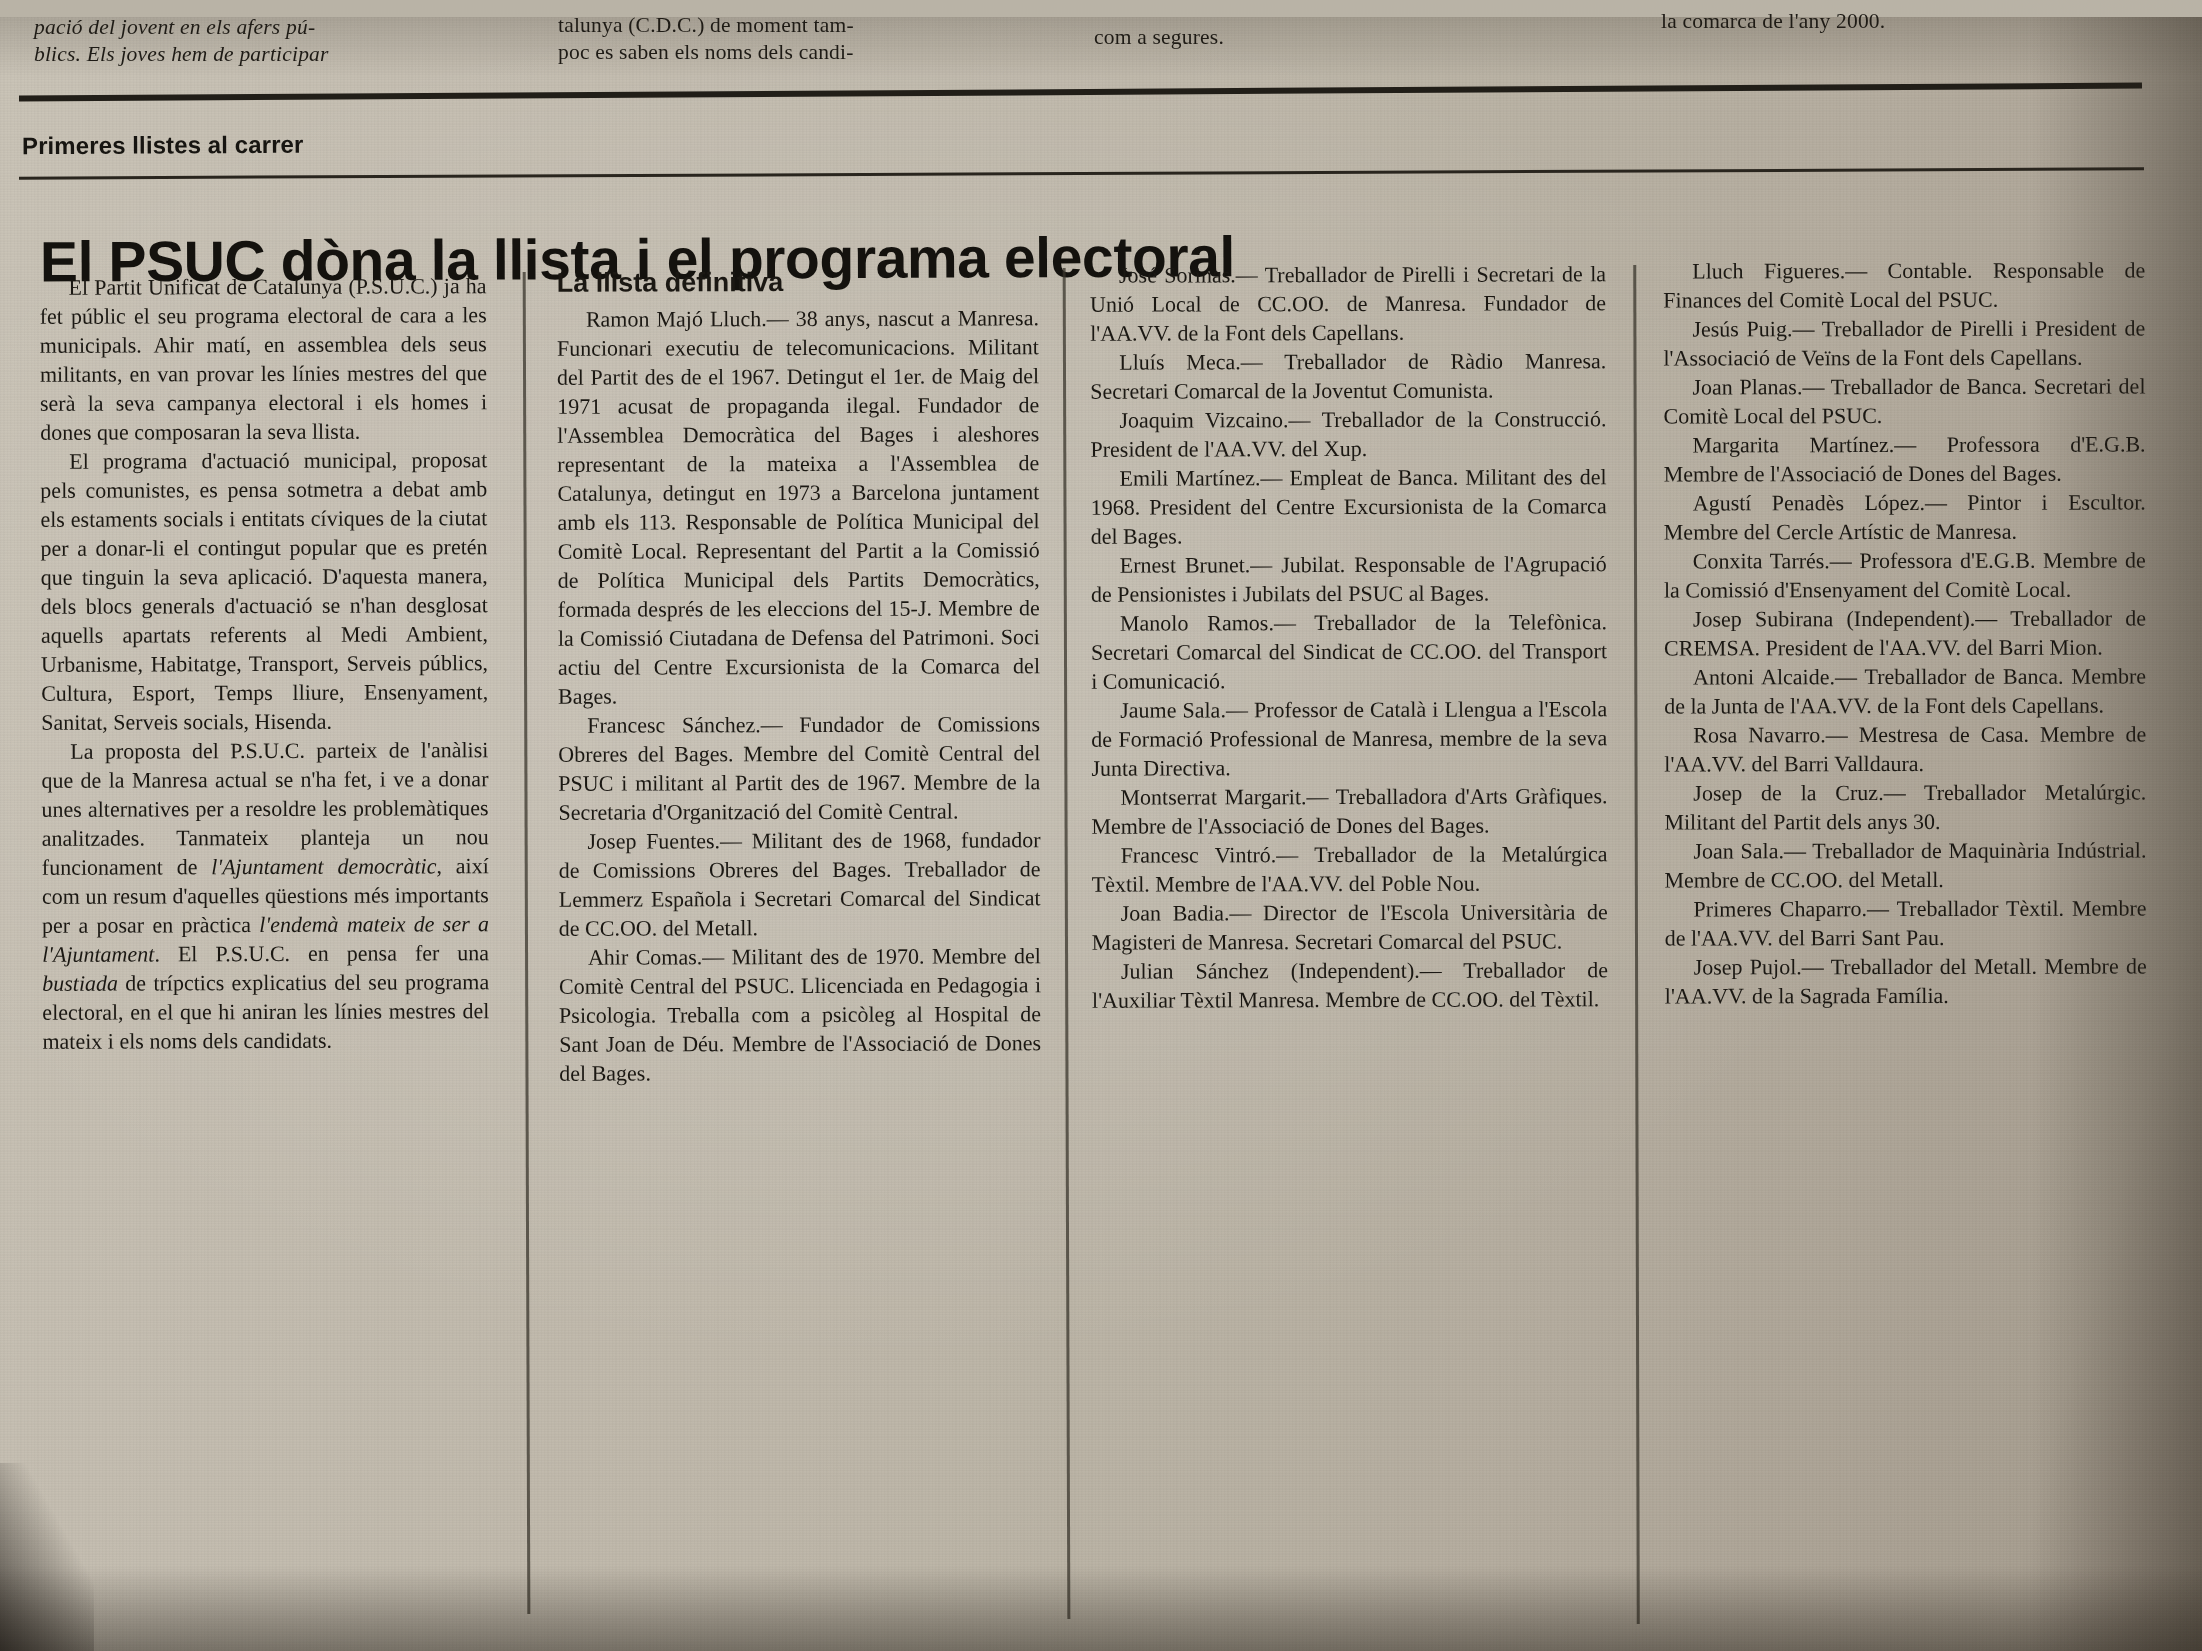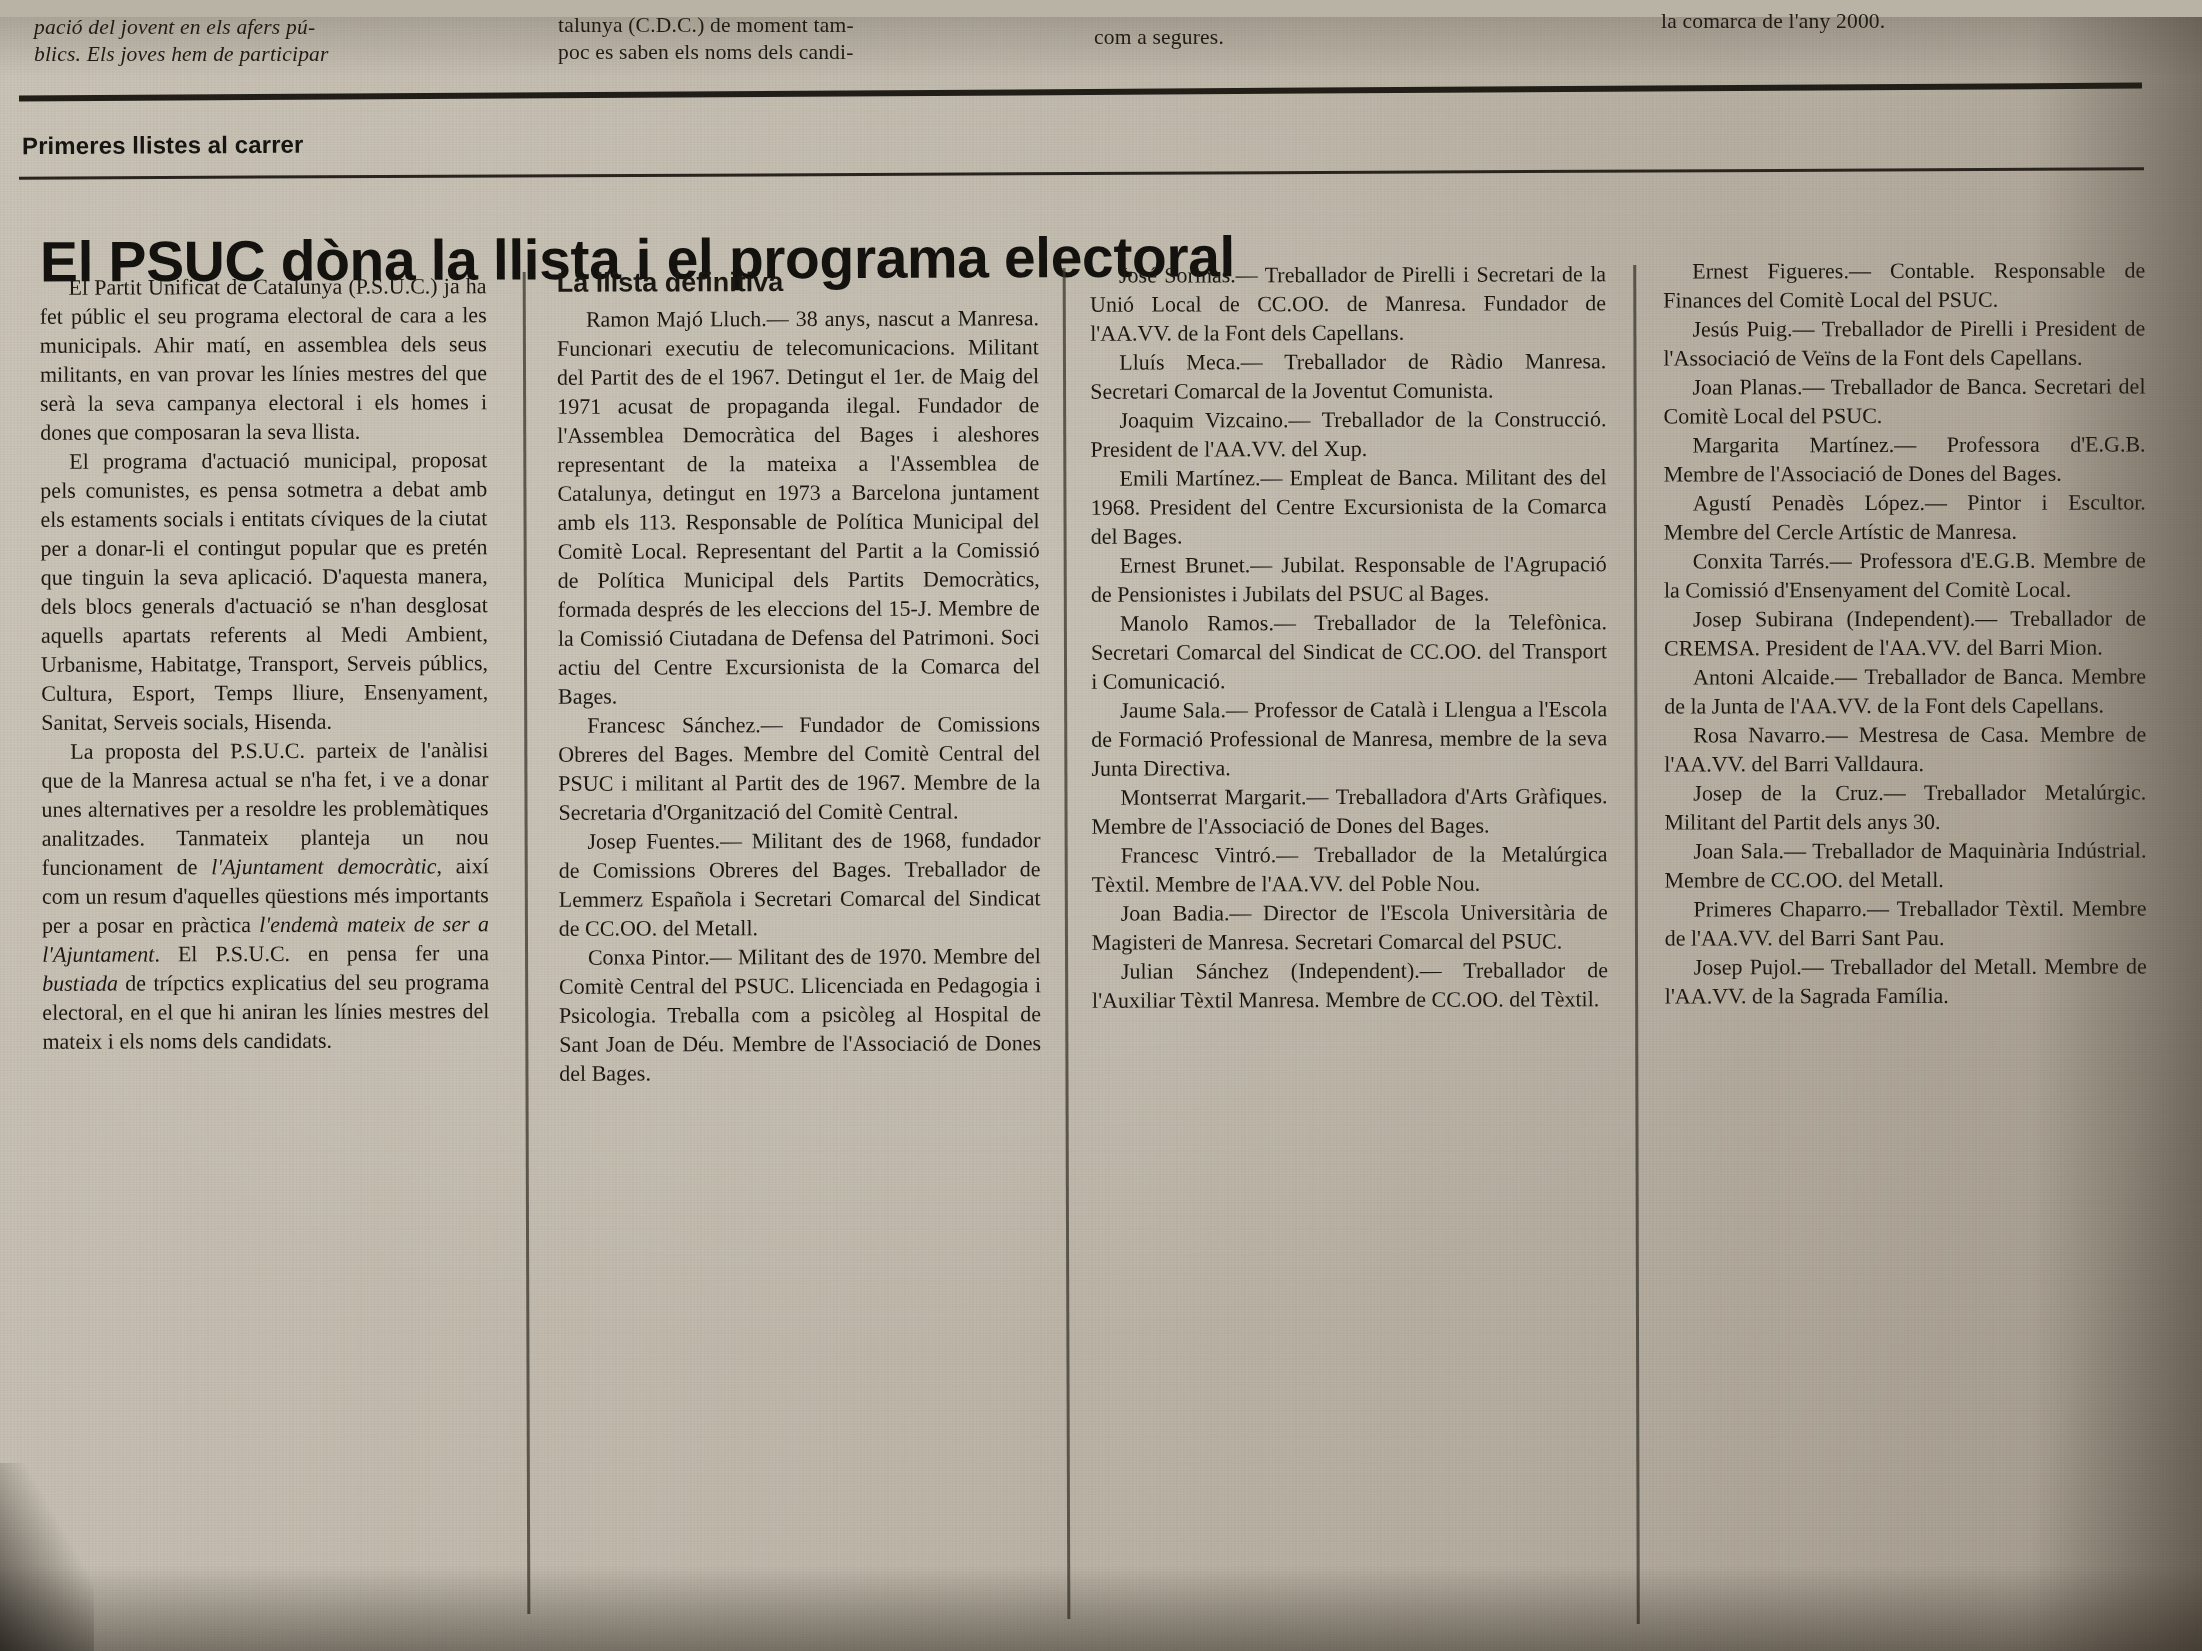--- a/index.html
+++ b/index.html
@@ -203,21 +203,21 @@
     <p>El programa d'actuació municipal, proposat pels comunistes, es pensa sotmetra a debat amb els estaments socials i entitats cíviques de la ciutat per a donar-li el contingut popular que es pretén que tinguin la seva aplicació. D'aquesta manera, dels blocs generals d'actuació se n'han desglosat aquells apartats referents al Medi Ambient, Urbanisme, Habitatge, Transport, Serveis públics, Cultura, Esport, Temps lliure, Ensenyament, Sanitat, Serveis socials, Hisenda.</p>
     <p><span>La proposta del P.S.U.C. parteix de l'anàlisi que de la Manresa actual se n'ha fet, i ve a donar unes alternatives per a resoldre les problemàtiques analitzades. Tanmateix planteja un nou funcionament de </span><span class="it">l'Ajuntament democràtic</span><span>, així com un resum d'aquelles qüestions més importants per a posar en pràctica </span><span class="it">l'endemà mateix de ser a l'Ajuntament</span><span>. El P.S.U.C. en pensa fer una </span><span class="it">bustiada</span><span> de trípctics explicatius del seu programa electoral, en el que hi aniran les línies mestres del mateix i els noms dels candidats.</span></p>
   </div>
 
   <div class="col" id="col2">
     <p class="sub">La llista definitiva</p>
     <div id="col2-entries">
         <p><span class="nm">Ramon Majó Lluch.—</span><span> 38 anys, nascut a Manresa. Funcionari executiu de telecomunicacions. Militant del Partit des de el 1967. Detingut el 1er. de Maig del 1971 acusat de propaganda ilegal. Fundador de l'Assemblea Democràtica del Bages i aleshores representant de la mateixa a l'Assemblea de Catalunya, detingut en 1973 a Barcelona juntament amb els 113. Responsable de Política Municipal del Comitè Local. Representant del Partit a la Comissió de Política Municipal dels Partits Democràtics, formada després de les eleccions del 15-J. Membre de la Comissió Ciutadana de Defensa del Patrimoni. Soci actiu del Centre Excursionista de la Comarca del Bages.</span></p>
         <p><span class="nm">Francesc Sánchez.—</span><span> Fundador de Comissions Obreres del Bages. Membre del Comitè Central del PSUC i militant al Partit des de 1967. Membre de la Secretaria d'Organització del Comitè Central.</span></p>
         <p><span class="nm">Josep Fuentes.—</span><span> Militant des de 1968, fundador de Comissions Obreres del Bages. Treballador de Lemmerz Española i Secretari Comarcal del Sindicat de CC.OO. del Metall.</span></p>
-        <p><span class="nm">Conxa Pintor.—</span><span> Militant des de 1970. Membre del Comitè Central del PSUC. Llicenciada en Pedagogia i Psicologia. Treballa com a psicòleg al Hospital de Sant Joan de Déu. Membre de l'Associació de Dones del Bages.</span></p>
+        <p><span class="nm">Ahir Comas.—</span><span> Militant des de 1970. Membre del Comitè Central del PSUC. Llicenciada en Pedagogia i Psicologia. Treballa com a psicòleg al Hospital de Sant Joan de Déu. Membre de l'Associació de Dones del Bages.</span></p>
       </div>
   </div>
 
   <div class="col" id="col3">
     <div id="col3-entries">
         <p><span class="nm">José Sorinas.—</span><span> Treballador de Pirelli i Secretari de la Unió Local de CC.OO. de Manresa. Fundador de l'AA.VV. de la Font dels Capellans.</span></p>
         <p><span class="nm">Lluís Meca.—</span><span> Treballador de Ràdio Manresa. Secretari Comarcal de la Joventut Comunista.</span></p>
         <p><span class="nm">Joaquim Vizcaino.—</span><span> Treballador de la Construcció. President de l'AA.VV. del Xup.</span></p>
         <p><span class="nm">Emili Martínez.—</span><span> Empleat de Banca. Militant des del 1968. President del Centre Excursionista de la Comarca del Bages.</span></p>
         <p><span class="nm">Ernest Brunet.—</span><span> Jubilat. Responsable de l'Agrupació de Pensionistes i Jubilats del PSUC al Bages.</span></p>
@@ -225,21 +225,21 @@
         <p><span class="nm">Jaume Sala.—</span><span> Professor de Català i Llengua a l'Escola de Formació Professional de Manresa, membre de la seva Junta Directiva.</span></p>
         <p><span class="nm">Montserrat Margarit.—</span><span> Treballadora d'Arts Gràfiques. Membre de l'Associació de Dones del Bages.</span></p>
         <p><span class="nm">Francesc Vintró.—</span><span> Treballador de la Metalúrgica Tèxtil. Membre de l'AA.VV. del Poble Nou.</span></p>
         <p><span class="nm">Joan Badia.—</span><span> Director de l'Escola Universitària de Magisteri de Manresa. Secretari Comarcal del PSUC.</span></p>
         <p><span class="nm">Julian Sánchez (Independent).—</span><span> Treballador de l'Auxiliar Tèxtil Manresa. Membre de CC.OO. del Tèxtil.</span></p>
       </div>
   </div>
 
   <div class="col" id="col4">
     <div id="col4-entries">
-        <p><span class="nm">Ernest Figueres.—</span><span> Contable. Responsable de Finances del Comitè Local del PSUC.</span></p>
+        <p><span class="nm">Lluch Figueres.—</span><span> Contable. Responsable de Finances del Comitè Local del PSUC.</span></p>
         <p><span class="nm">Jesús Puig.—</span><span> Treballador de Pirelli i President de l'Associació de Veïns de la Font dels Capellans.</span></p>
         <p><span class="nm">Joan Planas.—</span><span> Treballador de Banca. Secretari del Comitè Local del PSUC.</span></p>
         <p><span class="nm">Margarita Martínez.—</span><span> Professora d'E.G.B. Membre de l'Associació de Dones del Bages.</span></p>
         <p><span class="nm">Agustí Penadès López.—</span><span> Pintor i Escultor. Membre del Cercle Artístic de Manresa.</span></p>
         <p><span class="nm">Conxita Tarrés.—</span><span> Professora d'E.G.B. Membre de la Comissió d'Ensenyament del Comitè Local.</span></p>
         <p><span class="nm">Josep Subirana (Independent).—</span><span> Treballador de CREMSA. President de l'AA.VV. del Barri Mion.</span></p>
         <p><span class="nm">Antoni Alcaide.—</span><span> Treballador de Banca. Membre de la Junta de l'AA.VV. de la Font dels Capellans.</span></p>
         <p><span class="nm">Rosa Navarro.—</span><span> Mestresa de Casa. Membre de l'AA.VV. del Barri Valldaura.</span></p>
         <p><span class="nm">Josep de la Cruz.—</span><span> Treballador Metalúrgic. Militant del Partit dels anys 30.</span></p>
         <p><span class="nm">Joan Sala.—</span><span> Treballador de Maquinària Indústrial. Membre de CC.OO. del Metall.</span></p>

